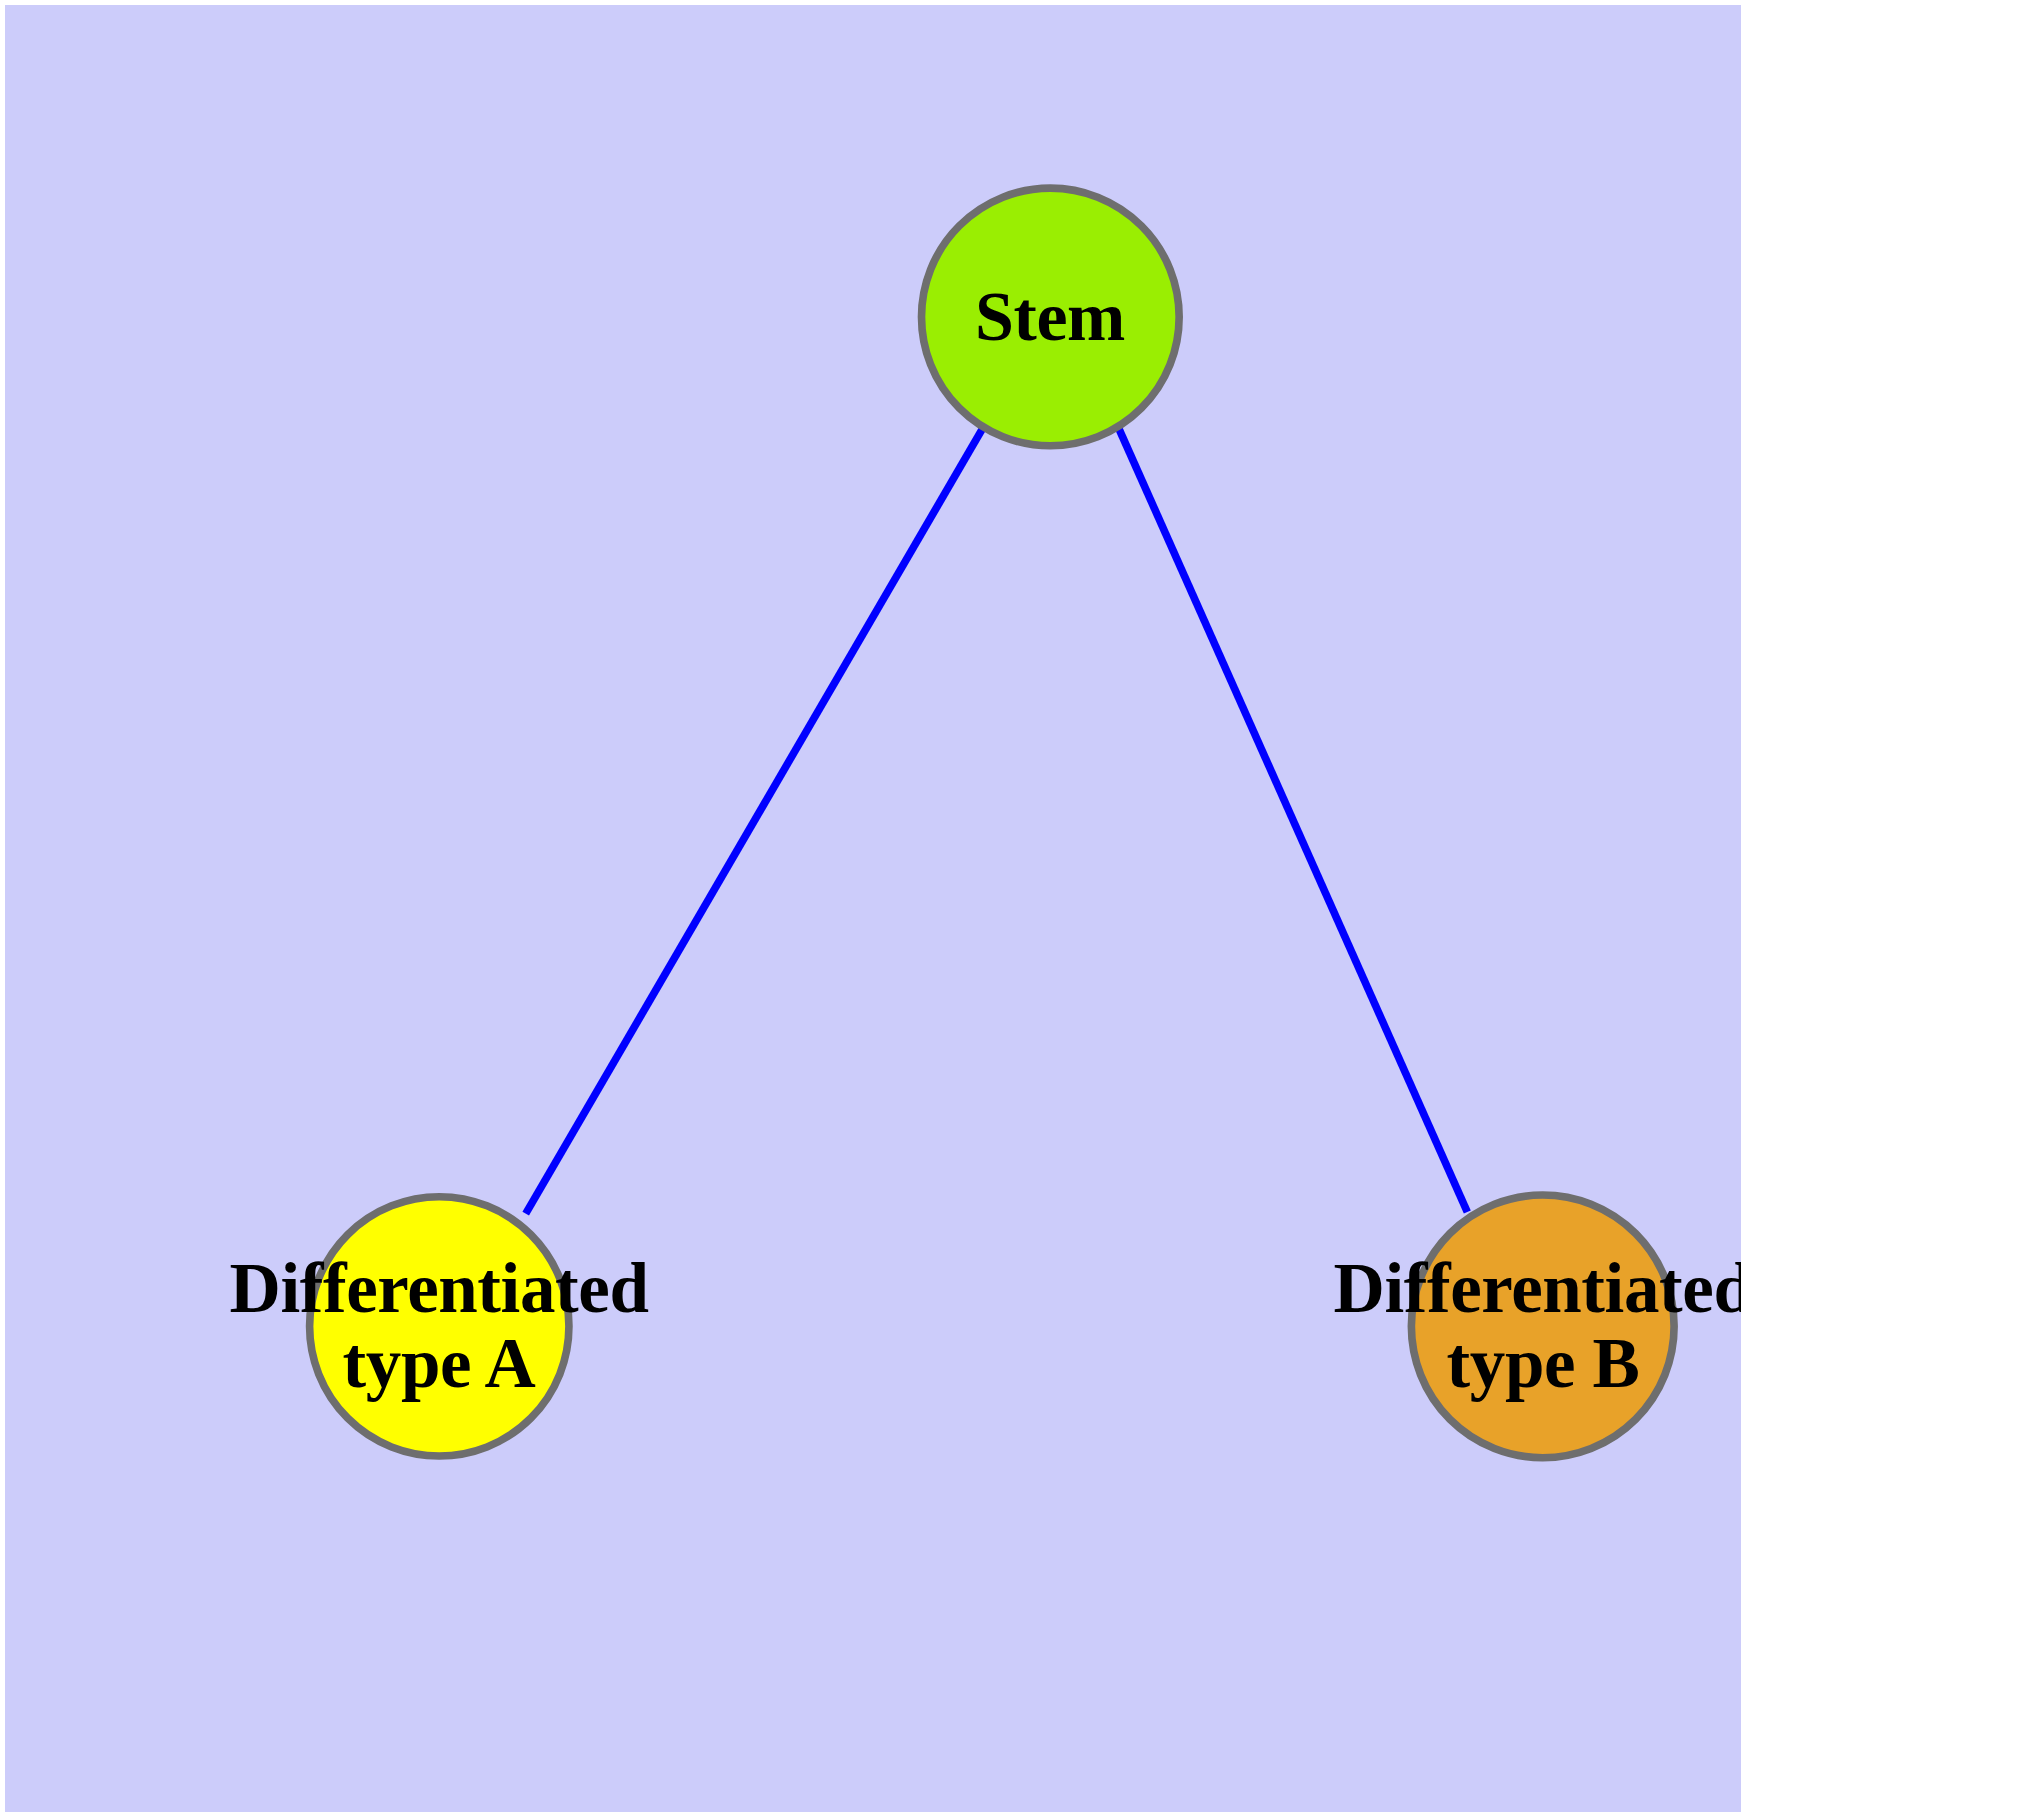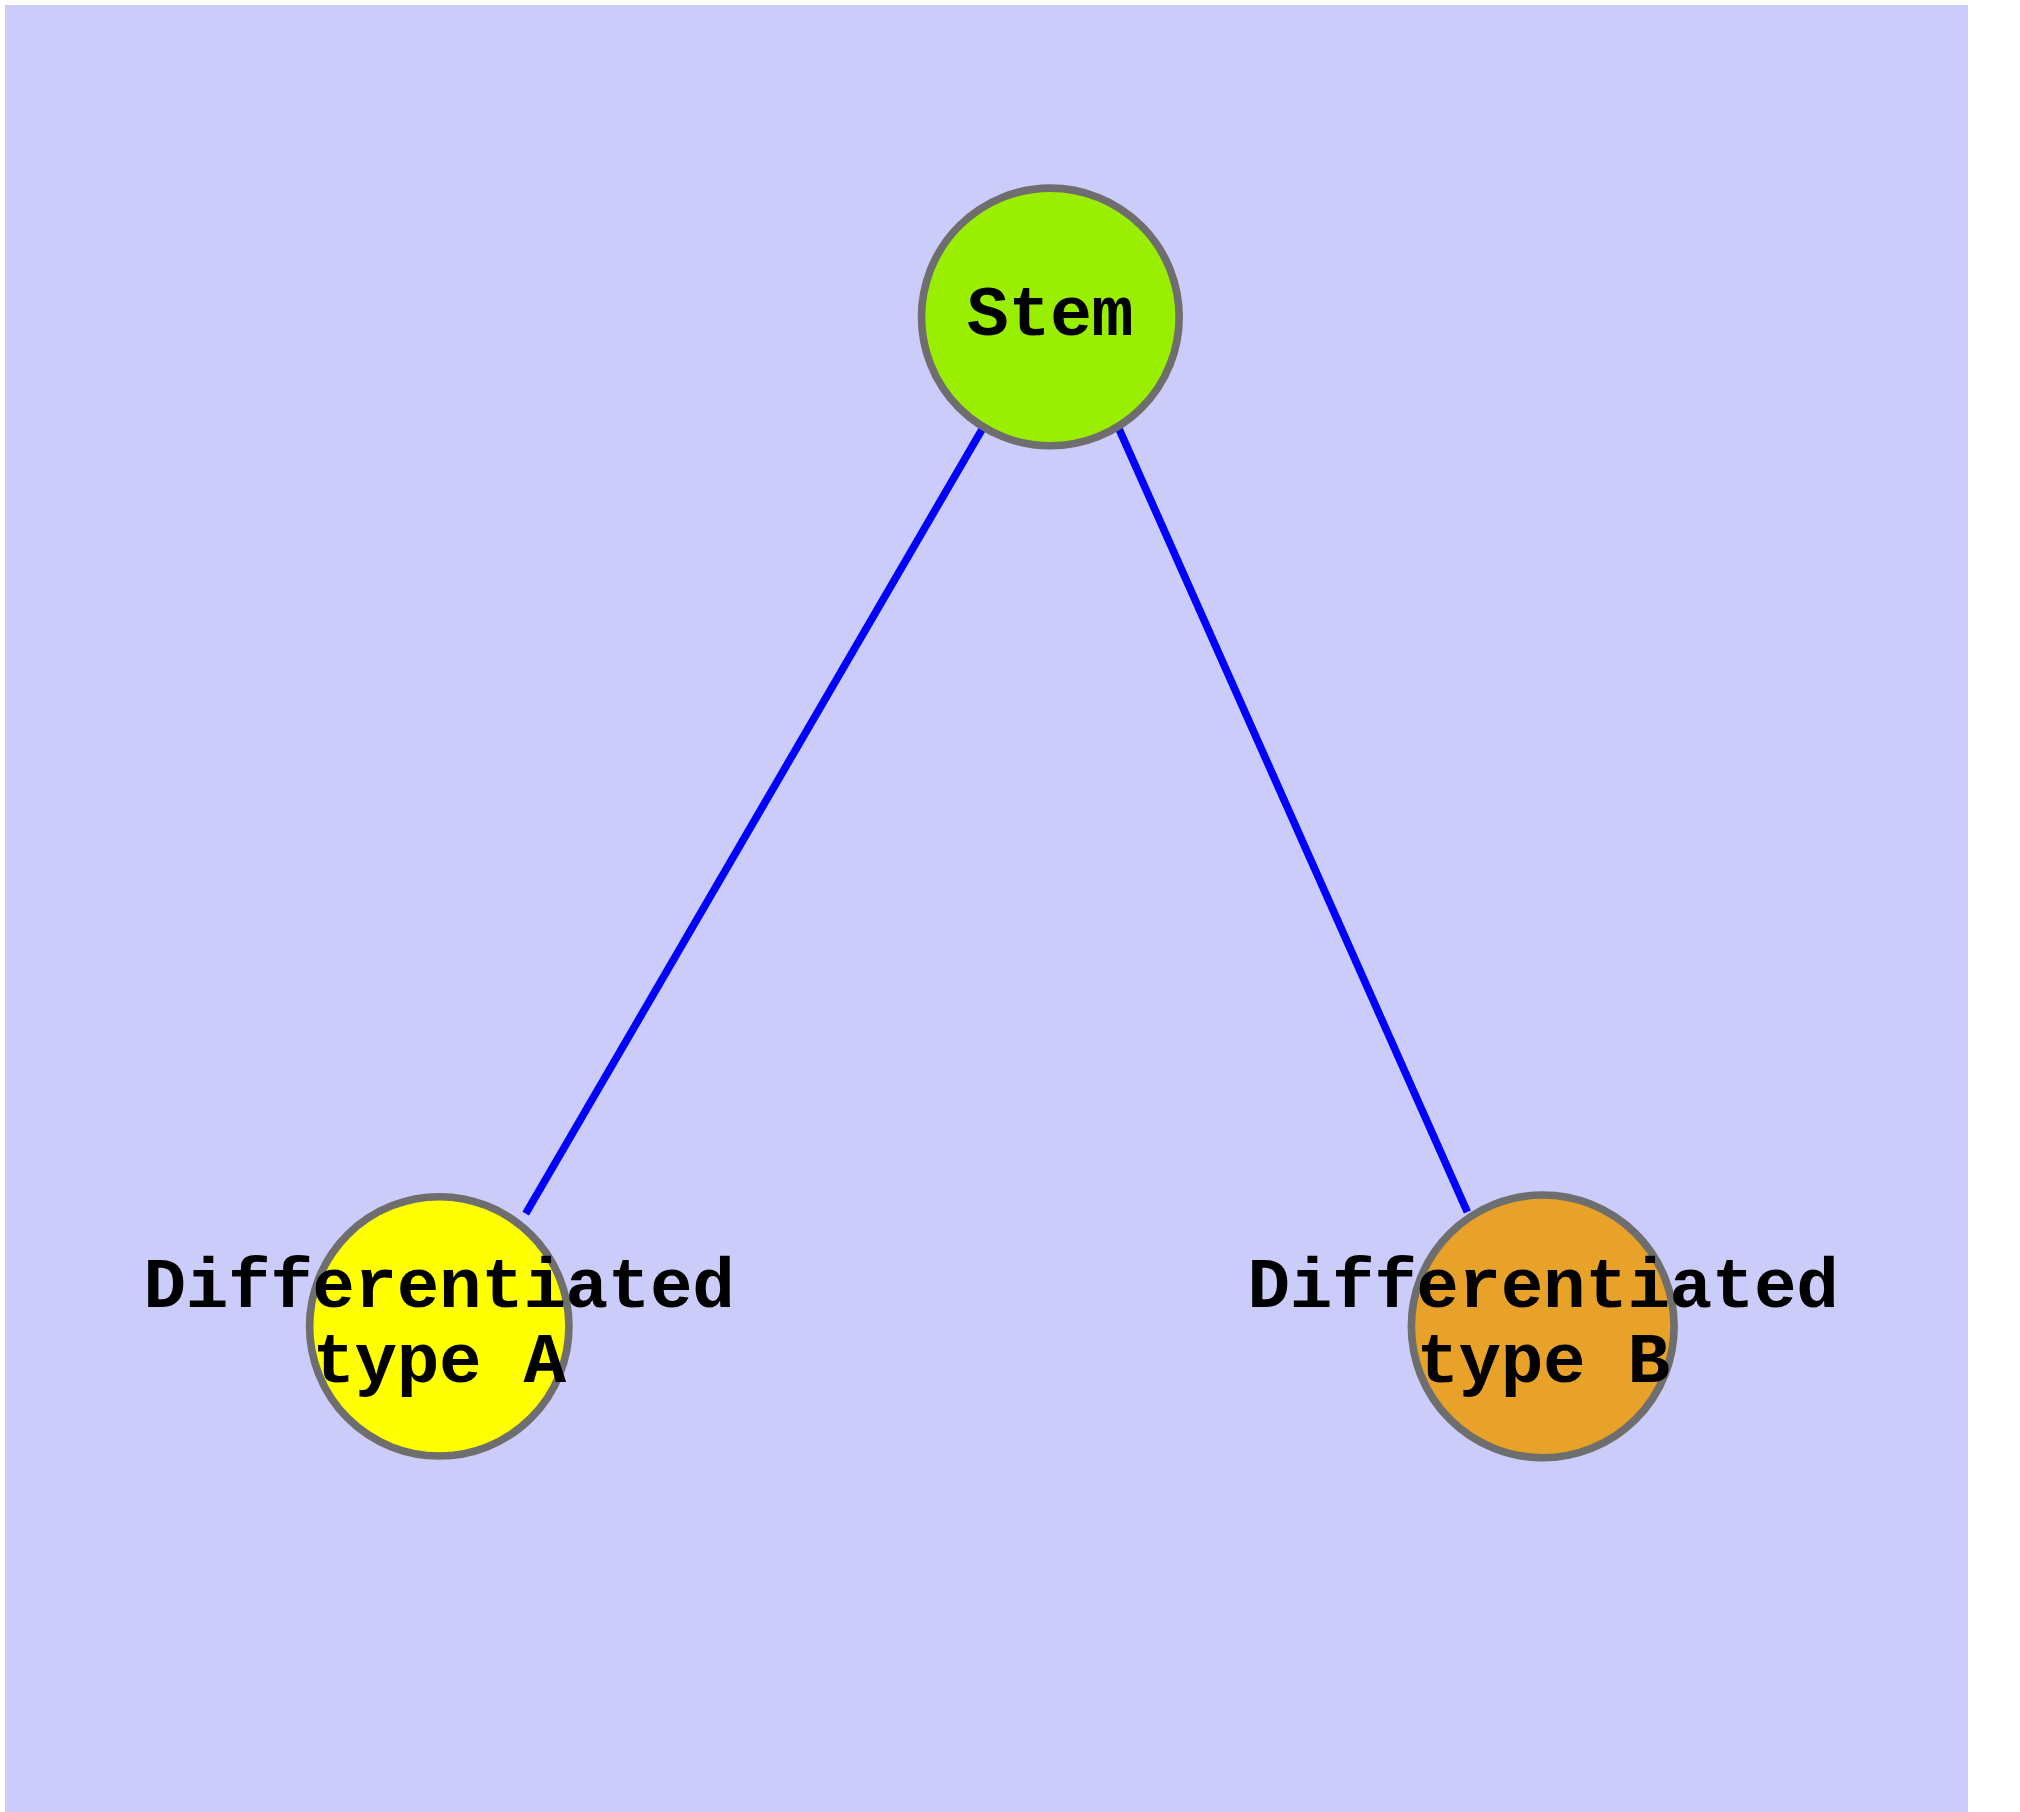--- a/index.html
+++ b/index.html
@@ -3,25 +3,25 @@
 <meta charset="utf-8">
 <title>Cell Differentiation Graph</title>
 <style>
   html, body {
     margin: 0;
     padding: 0;
     background: #ffffff;
   }
   #canvas {
     position: relative;
-    width: 1968px;
+    width: 1741px;
     height: 1812px;
     background: #ffffff;
     overflow: hidden;
-    font-family: Liberation Mono, monospace;
+    font-family: Liberation Serif, serif;
   }
   #plot-background {
     position: absolute;
     left: 5.1px;
     top: 5.1px;
     width: 2015px;
     height: 1807px;
     background: #ccccfa;
   }
   #graph-svg {

